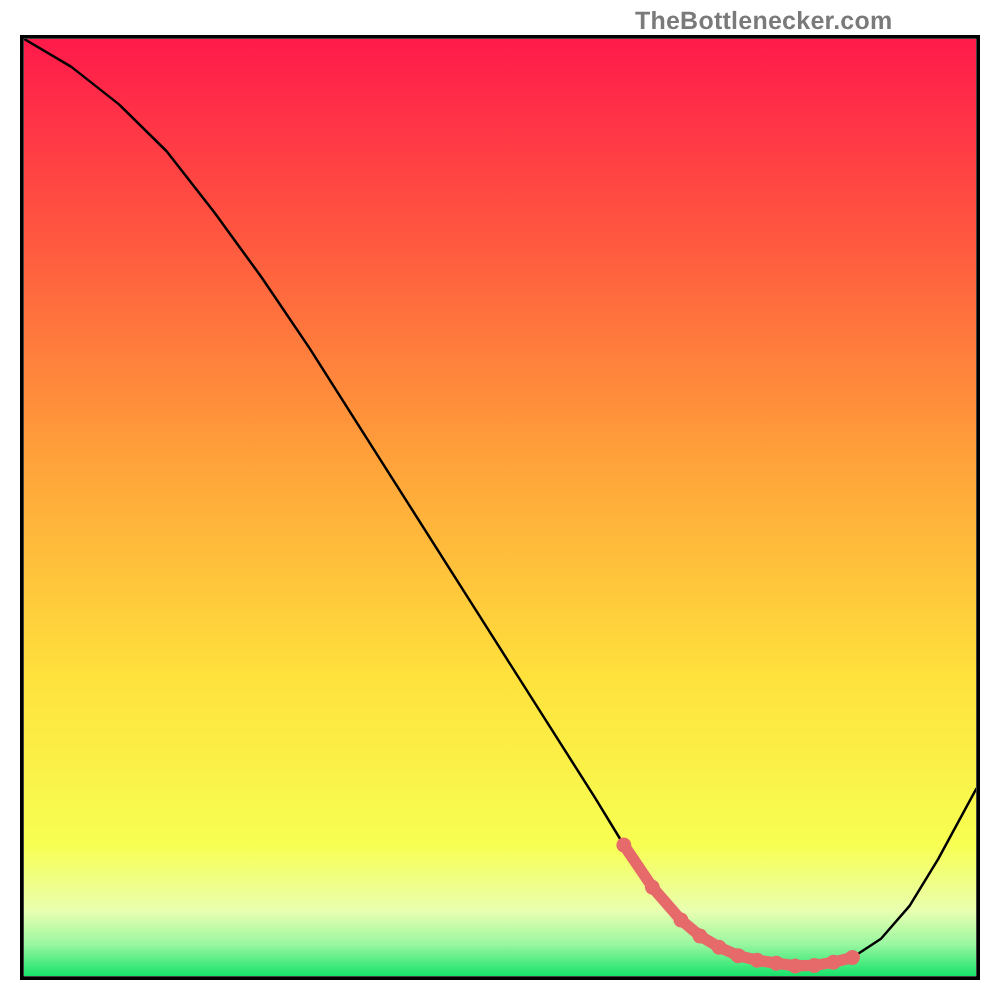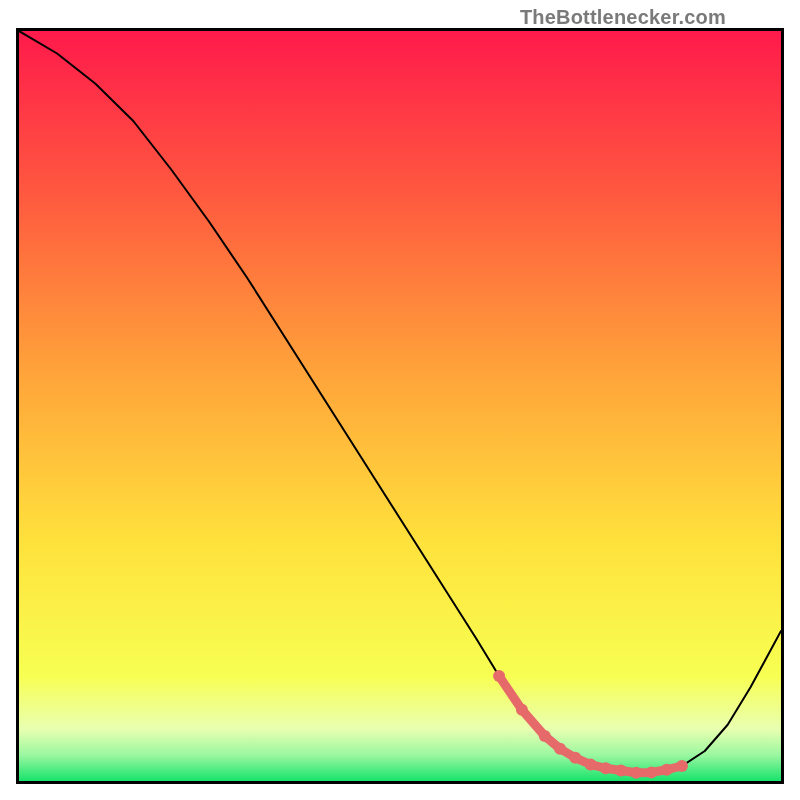--- a/index.html
+++ b/index.html
@@ -7,21 +7,20 @@
     padding: 0;
     width: 800px;
     height: 800px;
     background: #ffffff;
     font-family: Arial, Helvetica, sans-serif;
   }
   .frame {
     position: relative;
     width: 724px;
     height: 800px;
-    padding-left: 12px;
   }
   .attribution {
     position: absolute;
     top: 6px;
     right: 10px;
     font-size: 20px;
     font-weight: bold;
     color: #7a7a7a;
     letter-spacing: 0.2px;
   }

